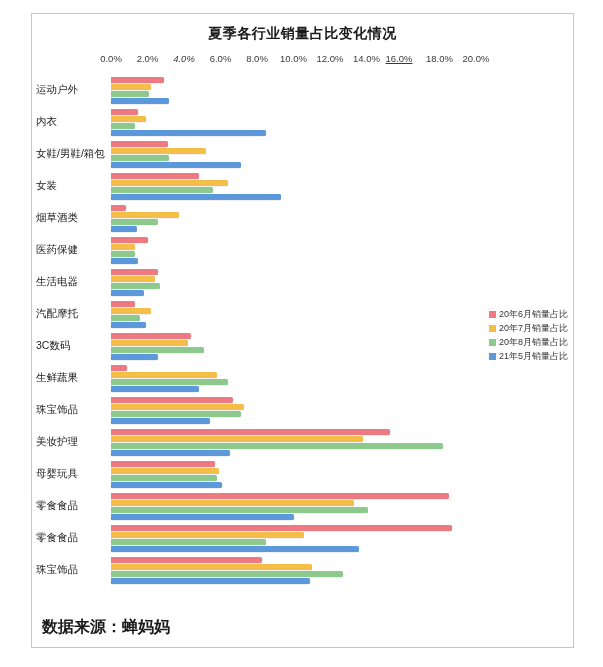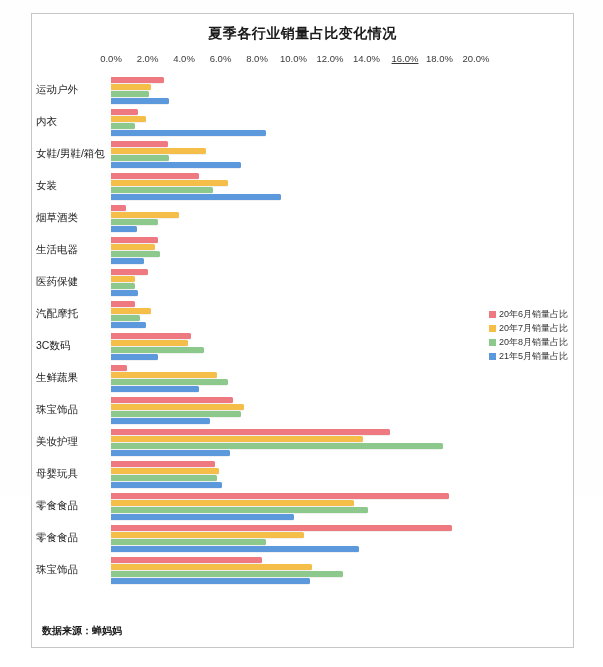--- a/index.html
+++ b/index.html
@@ -96,43 +96,43 @@
   }
   .legend-label {
     font-size: 9px;
     color: #333333;
     white-space: nowrap;
   }
 
   .source-note {
     position: absolute;
     left: 10px; bottom: 9px;
-    font-size: 10px;
+    font-size: 16px;
     font-weight: bold;
     color: #1a1a1a;
   }
 </style>
 </head>
 <body>
 
 <div class="page">
   <div class="card">
 
     <div class="chart-title">夏季各行业销量占比变化情况</div>
 
     <div class="axis-ticks">
         <span class="axis-tick" style="left: 0px;">0.0%</span>
         <span class="axis-tick" style="left: 36.5px;">2.0%</span>
-        <span class="axis-tick" style="left: 73px;">4.0%</span>
+        <span class="axis-tick" style="left: 73px; font-style: italic;">4.0%</span>
         <span class="axis-tick" style="left: 109.5px;">6.0%</span>
         <span class="axis-tick" style="left: 146px;">8.0%</span>
         <span class="axis-tick" style="left: 182.5px;">10.0%</span>
         <span class="axis-tick" style="left: 219px;">12.0%</span>
         <span class="axis-tick" style="left: 255.5px;">14.0%</span>
-        <span class="axis-tick" style="left: 294px; text-decoration: underline;">16.0%</span>
+        <span class="axis-tick" style="left: 288px; text-decoration: underline;">16.0%</span>
         <span class="axis-tick" style="left: 328.5px;">18.0%</span>
         <span class="axis-tick" style="left: 365px;">20.0%</span>
       </div>
 
     <div class="rows">
         <div class="row">
           <div class="row-label">运动户外</div>
           <div class="row-bars">
             <div class="bar" title="运动户外 20年6月销量占比: 2.9%" style="width: 14.5%; background: rgb(238, 121, 129);"></div>
             <div class="bar" title="运动户外 20年7月销量占比: 2.2%" style="width: 11%; background: rgb(245, 190, 73);"></div>
@@ -170,38 +170,38 @@
         <div class="row">
           <div class="row-label">烟草酒类</div>
           <div class="row-bars">
             <div class="bar" title="烟草酒类 20年6月销量占比: 0.8%" style="width: 4%; background: rgb(238, 121, 129);"></div>
             <div class="bar" title="烟草酒类 20年7月销量占比: 3.7%" style="width: 18.5%; background: rgb(245, 190, 73);"></div>
             <div class="bar" title="烟草酒类 20年8月销量占比: 2.6%" style="width: 13%; background: rgb(141, 201, 141);"></div>
             <div class="bar" title="烟草酒类 21年5月销量占比: 1.4%" style="width: 7%; background: rgb(92, 153, 220);"></div>
           </div>
         </div>
         <div class="row">
+          <div class="row-label">医药保健</div>
+          <div class="row-bars">
+            <div class="bar" title="医药保健 20年6月销量占比: 2%" style="width: 10%; background: rgb(238, 121, 129);"></div>
+            <div class="bar" title="医药保健 20年7月销量占比: 1.3%" style="width: 6.5%; background: rgb(245, 190, 73);"></div>
+            <div class="bar" title="医药保健 20年8月销量占比: 1.3%" style="width: 6.5%; background: rgb(141, 201, 141);"></div>
+            <div class="bar" title="医药保健 21年5月销量占比: 1.5%" style="width: 7.5%; background: rgb(92, 153, 220);"></div>
+          </div>
+        </div>
+        <div class="row">
           <div class="row-label">生活电器</div>
           <div class="row-bars">
             <div class="bar" title="生活电器 20年6月销量占比: 2.6%" style="width: 13%; background: rgb(238, 121, 129);"></div>
             <div class="bar" title="生活电器 20年7月销量占比: 2.4%" style="width: 12%; background: rgb(245, 190, 73);"></div>
             <div class="bar" title="生活电器 20年8月销量占比: 2.7%" style="width: 13.5%; background: rgb(141, 201, 141);"></div>
             <div class="bar" title="生活电器 21年5月销量占比: 1.8%" style="width: 9%; background: rgb(92, 153, 220);"></div>
           </div>
         </div>
         <div class="row">
-          <div class="row-label">医药保健</div>
-          <div class="row-bars">
-            <div class="bar" title="医药保健 20年6月销量占比: 2%" style="width: 10%; background: rgb(238, 121, 129);"></div>
-            <div class="bar" title="医药保健 20年7月销量占比: 1.3%" style="width: 6.5%; background: rgb(245, 190, 73);"></div>
-            <div class="bar" title="医药保健 20年8月销量占比: 1.3%" style="width: 6.5%; background: rgb(141, 201, 141);"></div>
-            <div class="bar" title="医药保健 21年5月销量占比: 1.5%" style="width: 7.5%; background: rgb(92, 153, 220);"></div>
-          </div>
-        </div>
-        <div class="row">
           <div class="row-label">汽配摩托</div>
           <div class="row-bars">
             <div class="bar" title="汽配摩托 20年6月销量占比: 1.3%" style="width: 6.5%; background: rgb(238, 121, 129);"></div>
             <div class="bar" title="汽配摩托 20年7月销量占比: 2.2%" style="width: 11%; background: rgb(245, 190, 73);"></div>
             <div class="bar" title="汽配摩托 20年8月销量占比: 1.6%" style="width: 8%; background: rgb(141, 201, 141);"></div>
             <div class="bar" title="汽配摩托 21年5月销量占比: 1.9%" style="width: 9.5%; background: rgb(92, 153, 220);"></div>
           </div>
         </div>
         <div class="row">
           <div class="row-label">3C数码</div>

